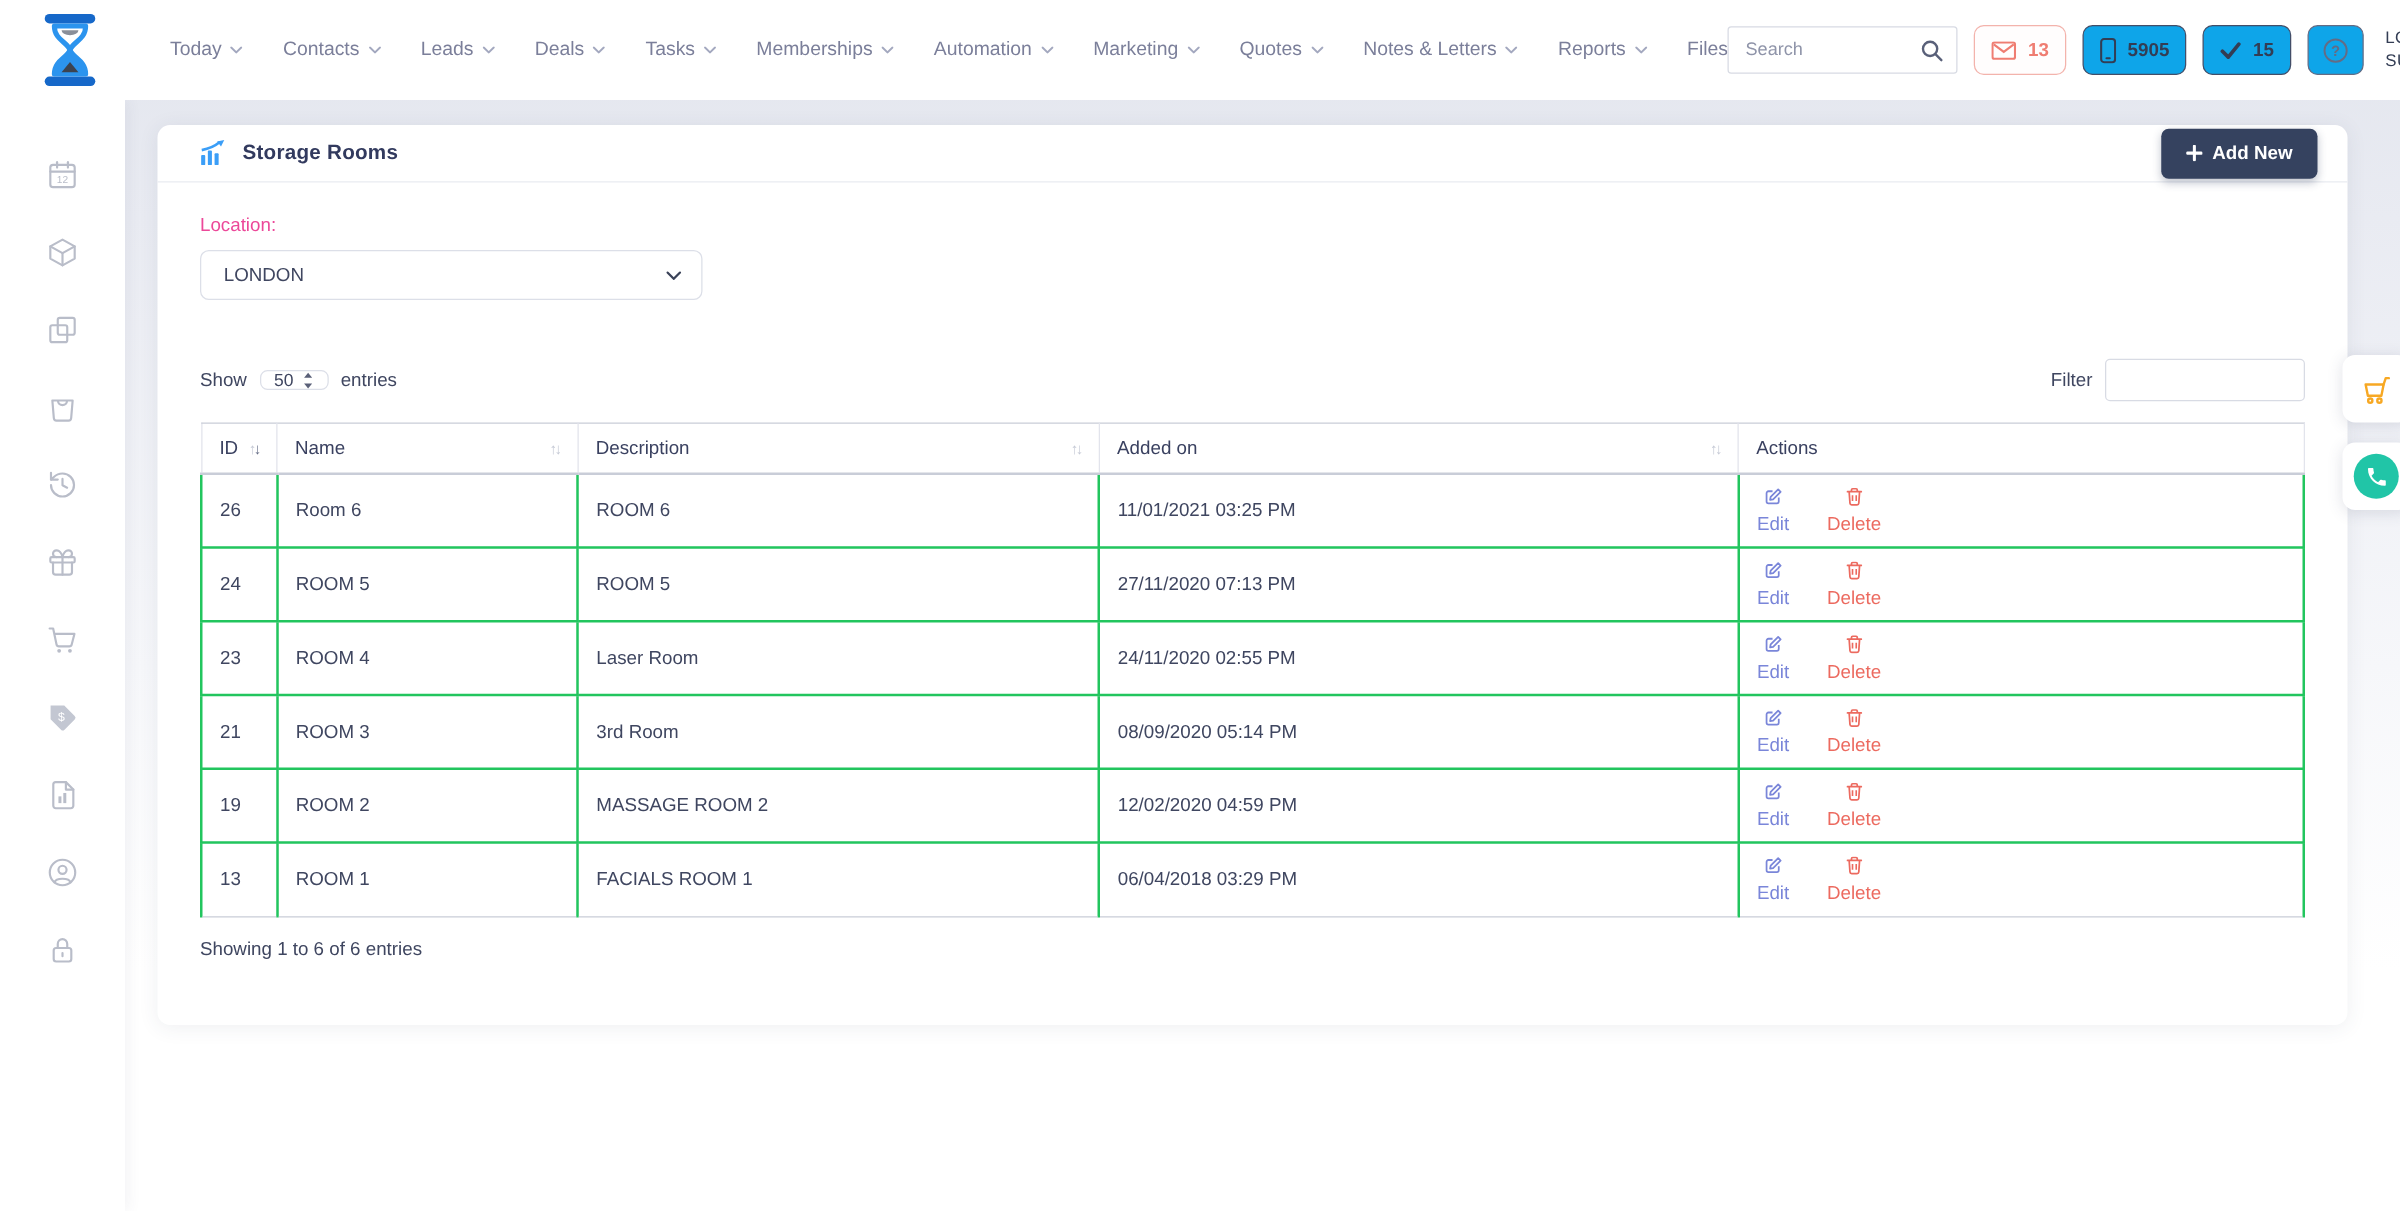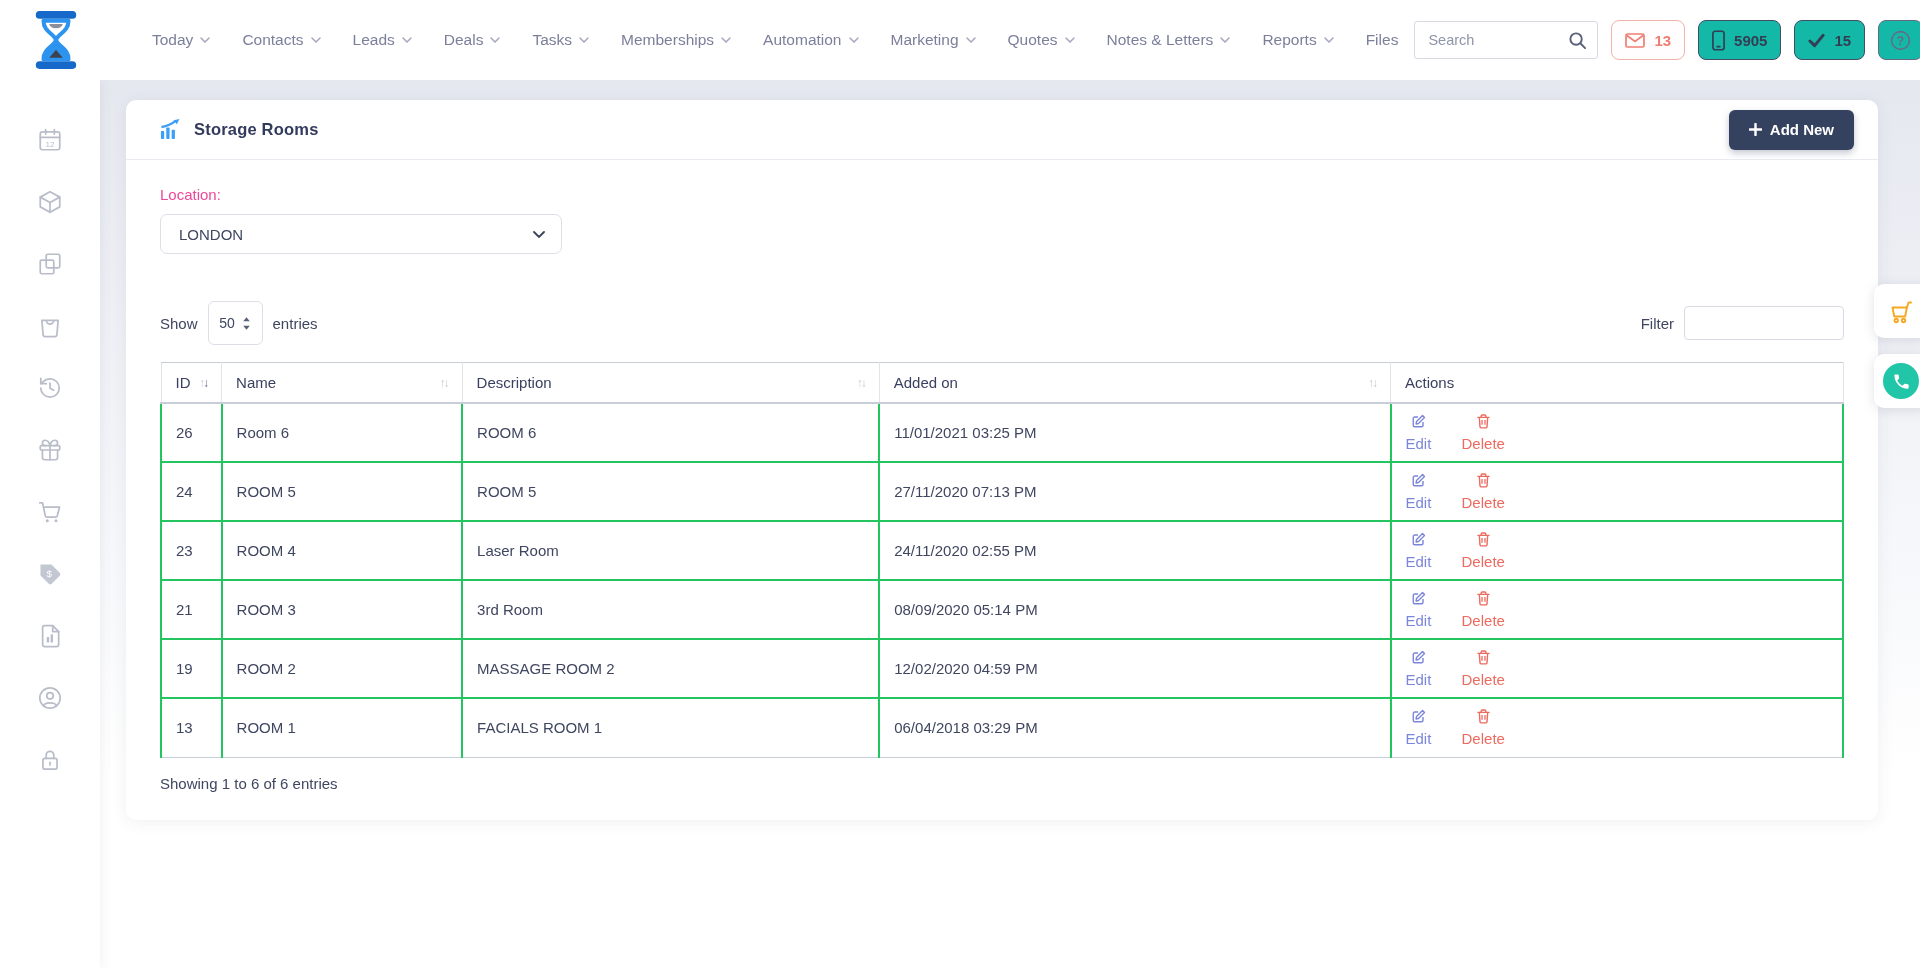--- a/index.html
+++ b/index.html
@@ -3,58 +3,58 @@
 <meta charset="utf-8">
 <style>
   * { margin:0; padding:0; box-sizing:border-box; font-family:"Liberation Sans", sans-serif; }
   html,body { width:1920px; height:969px; }
   body {
     position:relative; overflow:hidden;
     background:linear-gradient(180deg,#e2e5ed 0%,#e9ebf2 18%,#f6f7fa 55%,#ffffff 80%);
   }
   
   .topbar { position:absolute; top:0; left:0; width:1920px; height:80px; background:#fff;
-            display:flex; align-items:center; padding:0 26px 0 30px; z-index:5;gap:16px; }
+            display:flex; align-items:center; padding:0 26px 0 30px; z-index:5; }
   .logo { width:52px; height:62px; flex:0 0 auto; cursor:pointer; }
   .main-nav { display:flex; align-items:center; gap:32px; margin-left:54px; white-space:nowrap; }
   .nav-item { display:flex; align-items:center; gap:7px; font-size:15.5px; color:#7b7f9a; cursor:pointer; }
   .topbar-right { margin-left:auto; display:flex; align-items:center; gap:13px; }
   .searchbox { width:184px; height:38px; border:1px solid #d7dae3; border-radius:3px;
                display:flex; align-items:center; padding:0 10px 0 13px; background:#fff; }
   .searchbox input { border:none; outline:none; flex:1; min-width:0; font-size:14.5px; color:#ec4899; background:transparent; }
   .searchbox input::placeholder { color:#8f94a9; }
   .search-btn { background:none; border:none; cursor:pointer; display:flex; align-items:center; }
-  .tb-badge { height:40px; border:1.4px solid #434e68; border-radius:8px; background:#14b8a6;
+  .tb-badge { height:40px; border:1.4px solid #434e68; border-radius:8px; background:#0ea5e9;
               display:flex; align-items:center; gap:9px; padding:0 13px; font-size:15px;
               color:#333d54; font-weight:600; cursor:pointer; }
   .tb-badge.salmon { border-color:#f3b3ac; color:#ef7d72; background:#fffdfd; }
   .tb-badge.square { padding:0 11px; }
   .user-name { font-size:13.5px; color:#333d54; line-height:1.4; letter-spacing:.4px; margin-left:4px; }
   
   .sidebar { position:absolute; top:80px; left:0; width:100px; height:889px; background:#fff;
              box-shadow:3px 0 10px rgba(60,70,100,.06); display:flex; flex-direction:column;
              align-items:center; padding-top:47px; gap:36px; z-index:4; }
   .side-icon { width:26px; height:26px; cursor:pointer; flex:0 0 auto; }
   
   .card { position:absolute; left:126px; top:100px; width:1752px; height:720px; background:#fff;
           border-radius:10px; box-shadow:0 2px 16px rgba(55,65,95,.08); }
-  .card-header { height:60px; display:flex; align-items:center; padding:0 24px 0 33px;
+  .card-header { height:46px; display:flex; align-items:center; padding:0 24px 0 33px;
                  border-bottom:1px solid #e9ebf1; }
   .page-title { margin-left:12px; font-size:16.5px; font-weight:700; color:#323a5e; letter-spacing:.2px; }
   .add-btn { margin-left:auto; background:#35425f; color:#fff; border:none; border-radius:6px;
              height:40px; padding:0 20px; font-size:15px; font-weight:600; display:flex;
              align-items:center; gap:8px; cursor:pointer; box-shadow:0 3px 7px rgba(53,66,95,.3); }
   .card-body { padding:26px 34px 0; }
   .loc-label { font-size:15px; color:#ec4899; margin-bottom:11px; }
   .select-box { width:402px; height:40px; border:1px solid #dcdfe8; border-radius:7px;
                 display:flex; align-items:center; justify-content:space-between;
                 padding:0 16px 0 18px; font-size:15px; color:#3f4660; cursor:pointer; background:#fff; }
   .controls { display:flex; justify-content:space-between; align-items:center; margin-top:47px; margin-bottom:17px; }
   .show-group, .filter-group { display:flex; align-items:center; gap:10px; font-size:15px; color:#3f4660; }
-  .len-select { width:55px; height:44px; border:1px solid #dcdfe8; border-radius:6px; background:#fff;
+  .len-select { width:55px; height:16px; border:1px solid #dcdfe8; border-radius:6px; background:#fff;
                 display:flex; align-items:center; justify-content:center; gap:7px; font-size:14px;
                 color:#3f4660; cursor:pointer; }
   .filter-input { width:160px; height:34px; border:1px solid #d8dbe4; border-radius:4px; outline:none;
                   padding:0 10px; font-size:14px; color:#3f4660; }
   
   table.data { width:100%; border-collapse:collapse; font-size:15px; color:#3f4660; }
   table.data th { font-weight:400; color:#3a4160; text-align:left; padding:11px 14px;
                   border:1px solid #e2e4ec; border-top:1px solid #c9cdd8; border-bottom:2px solid #c9cdd8;
                   cursor:pointer; background:#fff; }
   table.data th.no-sort { cursor:default; }

